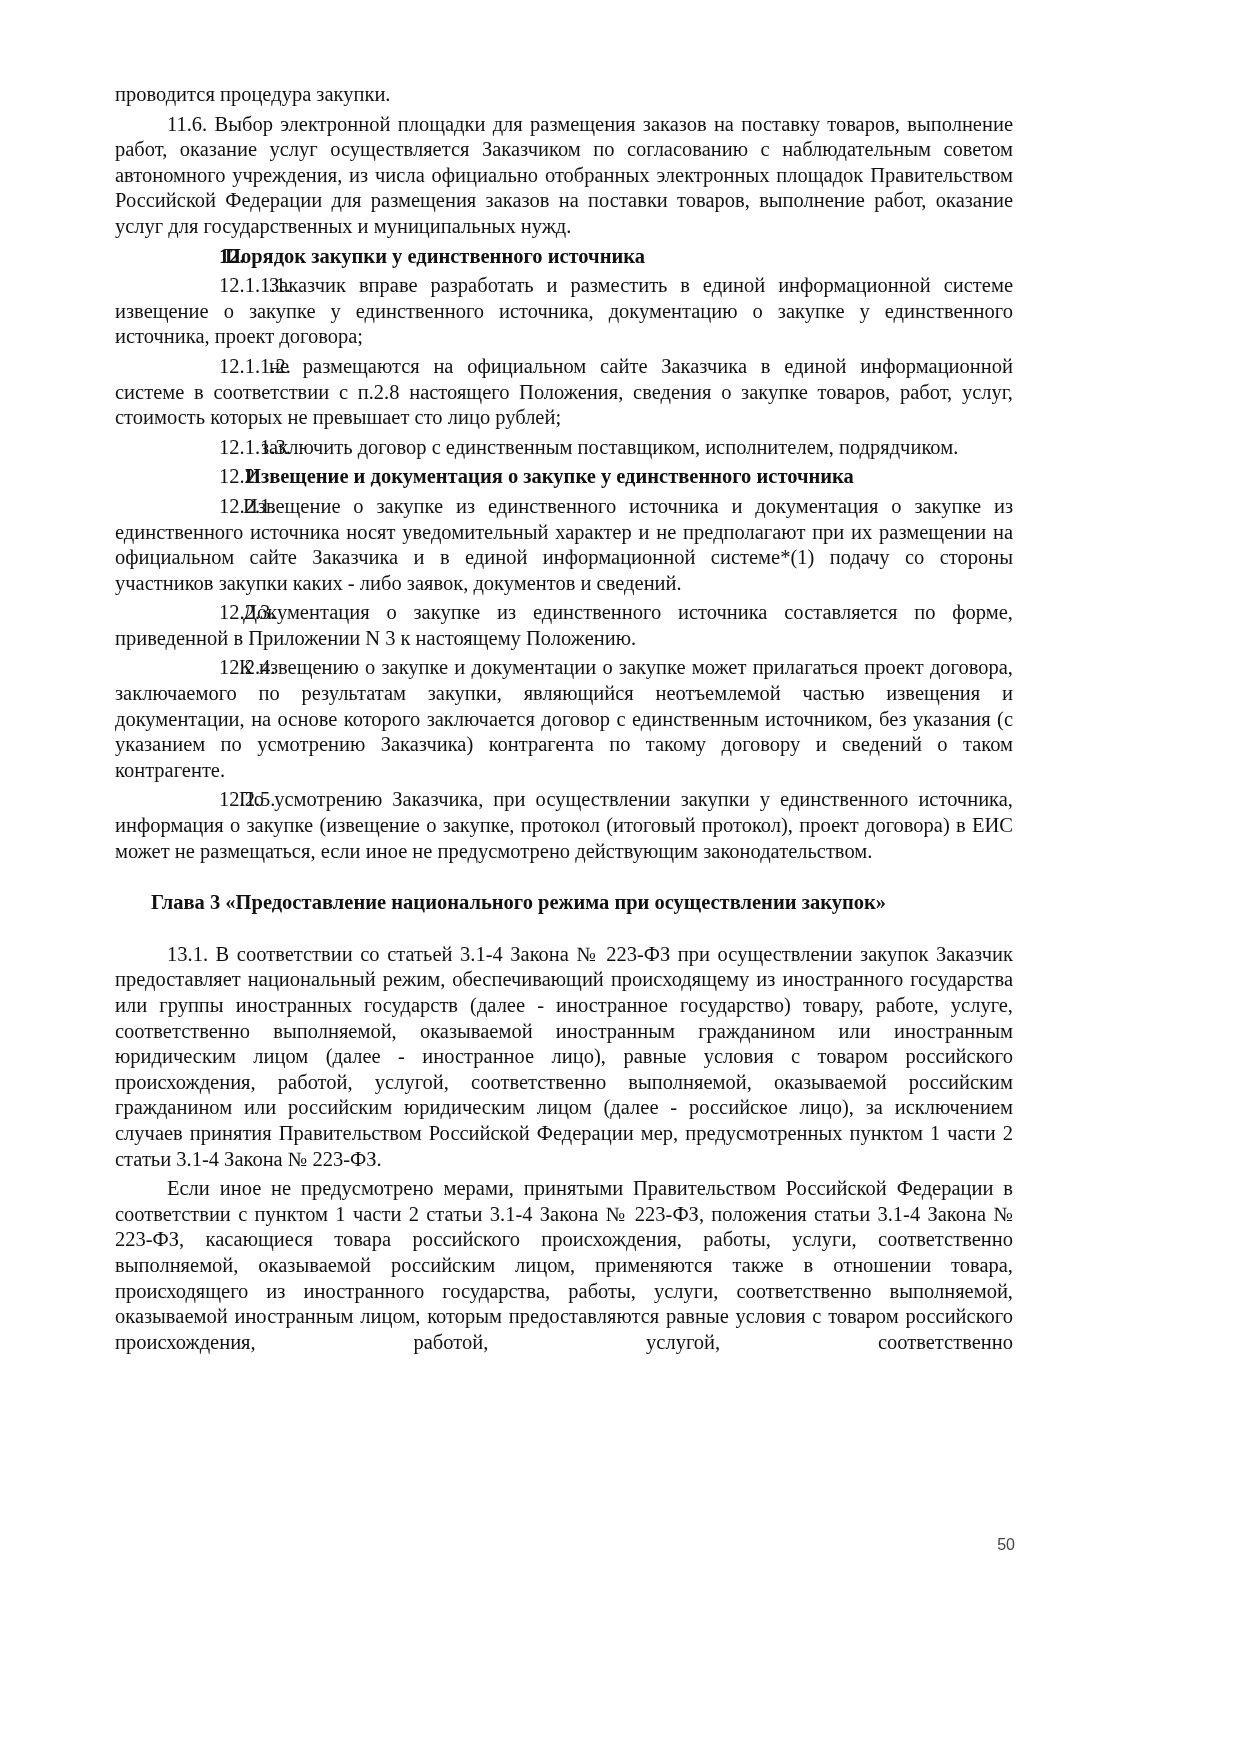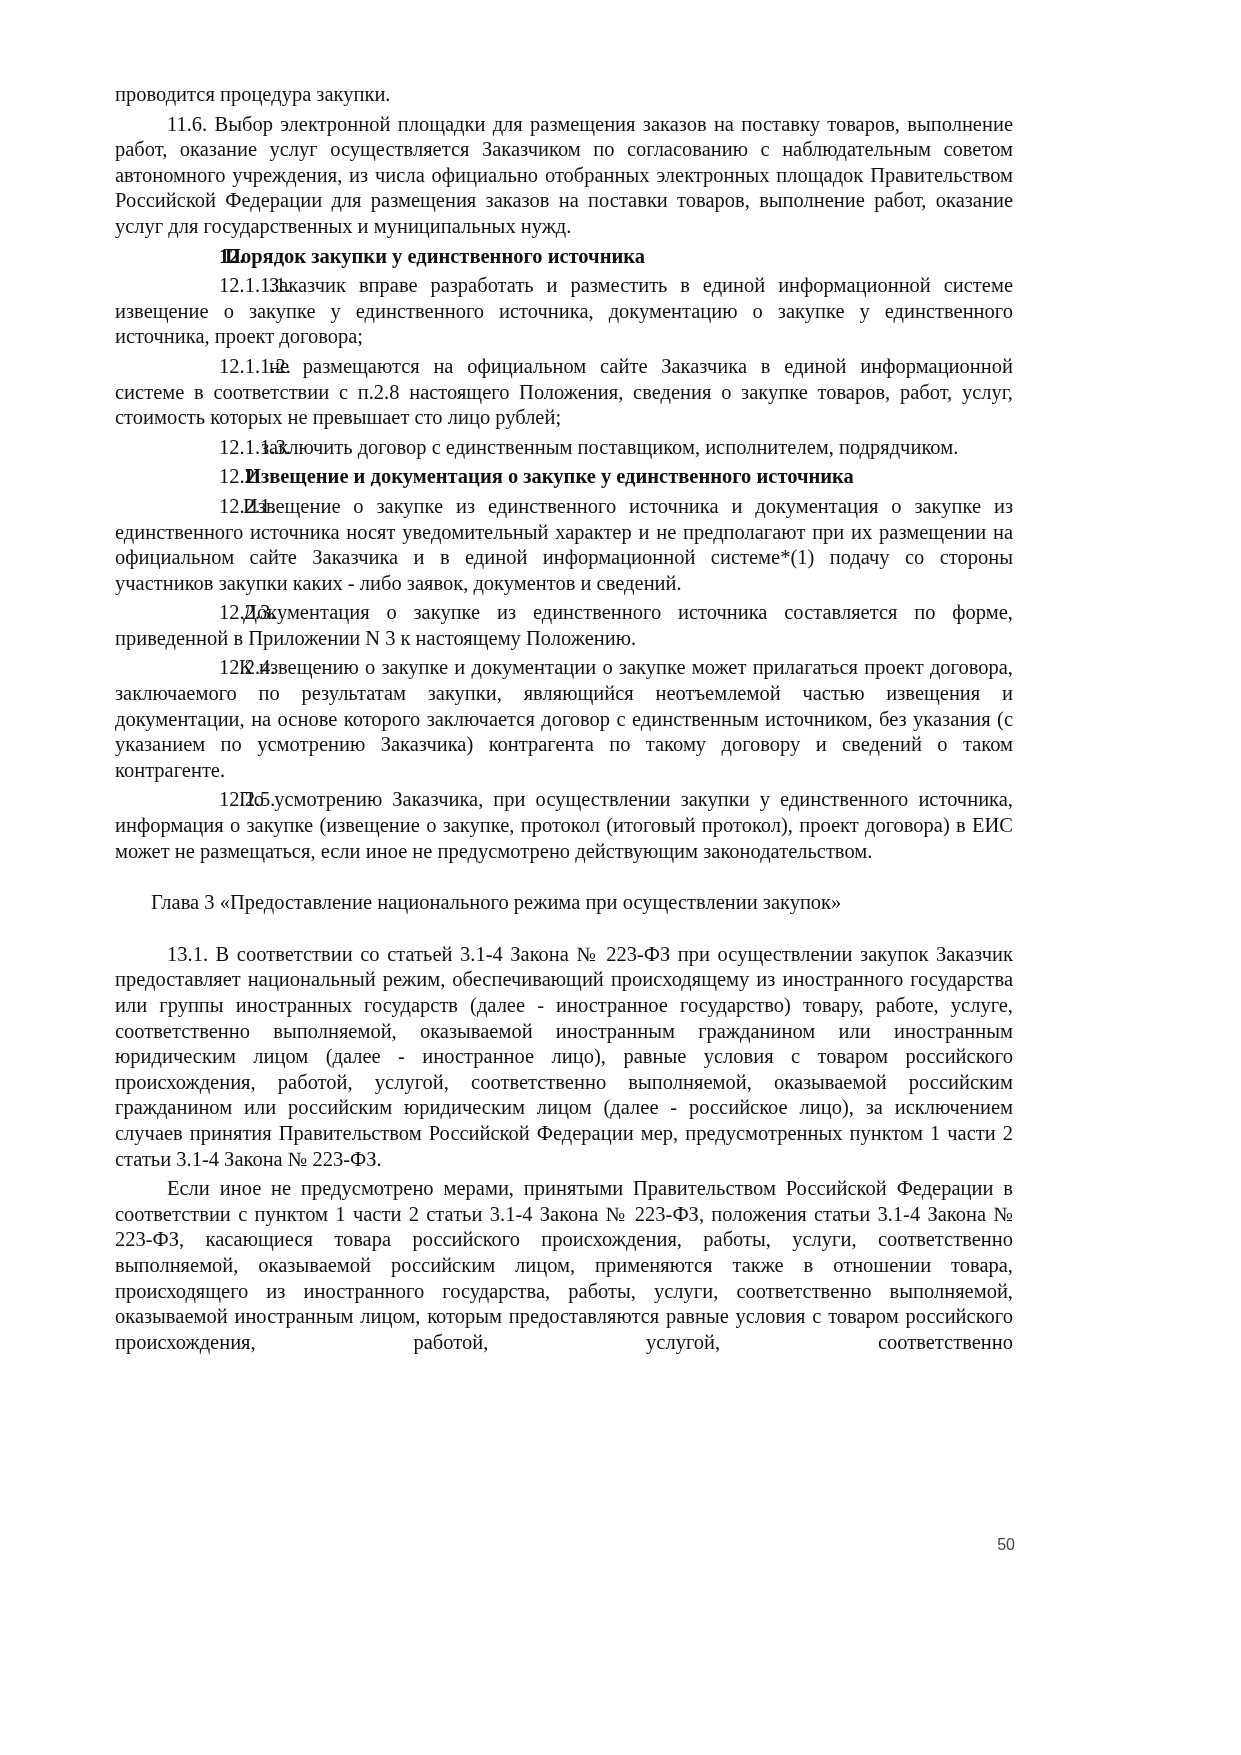--- a/index.html
+++ b/index.html
@@ -4,21 +4,21 @@
 <style>
   html, body { margin: 0; padding: 0; background: #ffffff; }
   body { width: 1241px; height: 1755px; position: relative; overflow: hidden; }
   .page {
     position: absolute; left: 111px; top: 78px; width: 906px;
     font-family: "Liberation Serif", serif; font-size: 20.5px; line-height: 25.6px; color: #111;
   }
   .p { margin: 4px; text-align: justify; text-align-last: left; }
   .ind { text-indent: 52px; }
   .b { font-weight: bold; }
-  .chapter { text-align: center; font-weight: normal; margin: 26px 0 26px 0; text-indent: 0; padding-left: 40px; }
+  .chapter { text-align: center; font-weight: bold; margin: 26px 0 26px 0; text-indent: 0; padding-left: 40px; }
   .pagenum {
     position: absolute; right: 226px; top: 1536px; font-family: "Liberation Sans", sans-serif;
     font-size: 16px; color: #444;
   }
   .n12 { display: inline-block; width: 58px; }
   .n121 { display: inline-block; width: 58px; }
   .n1211 { display: inline-block; width: 76px; }
   .n1211x { display: inline-block; width: 102px; }
   .n122 { display: inline-block; width: 78px; }
   .n1221 { display: inline-block; width: 76px; }

